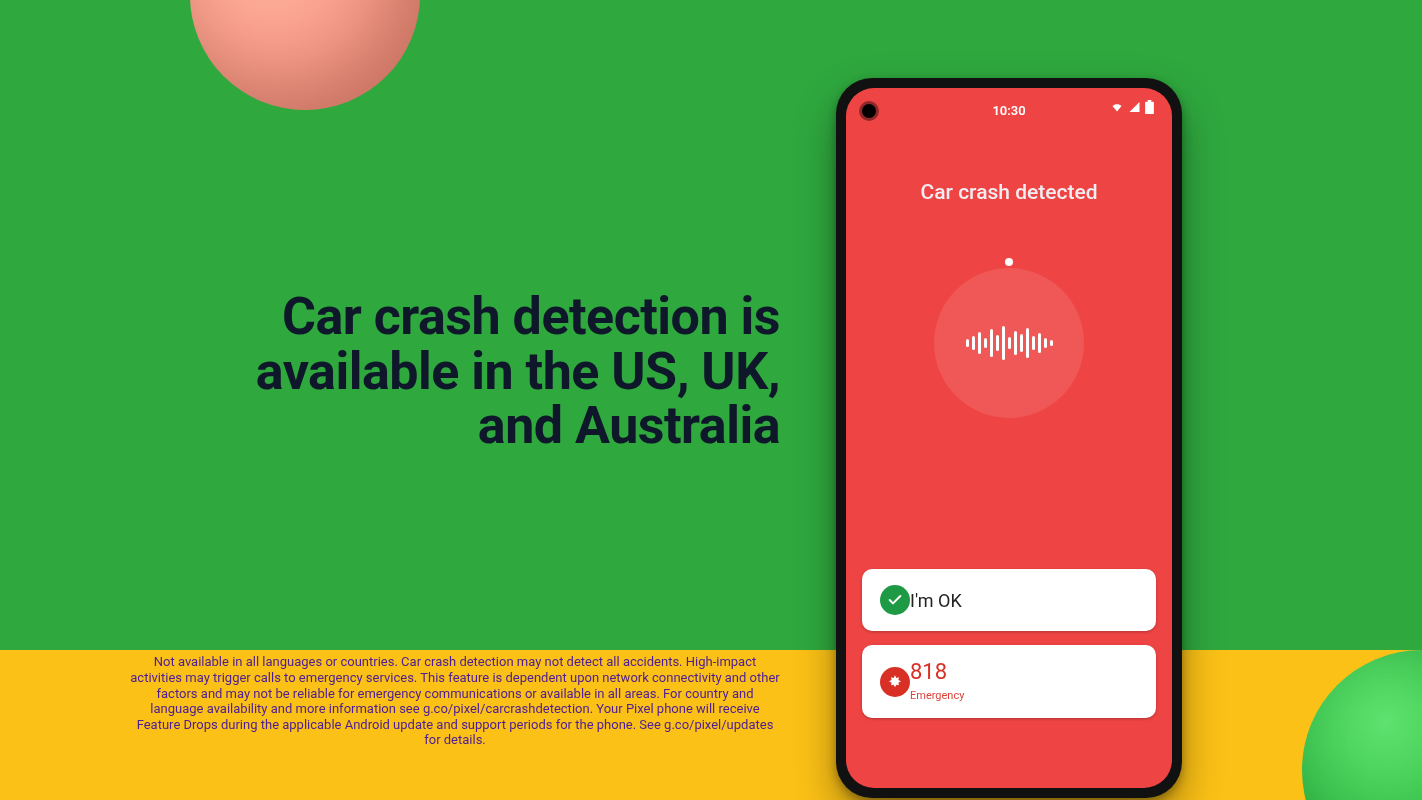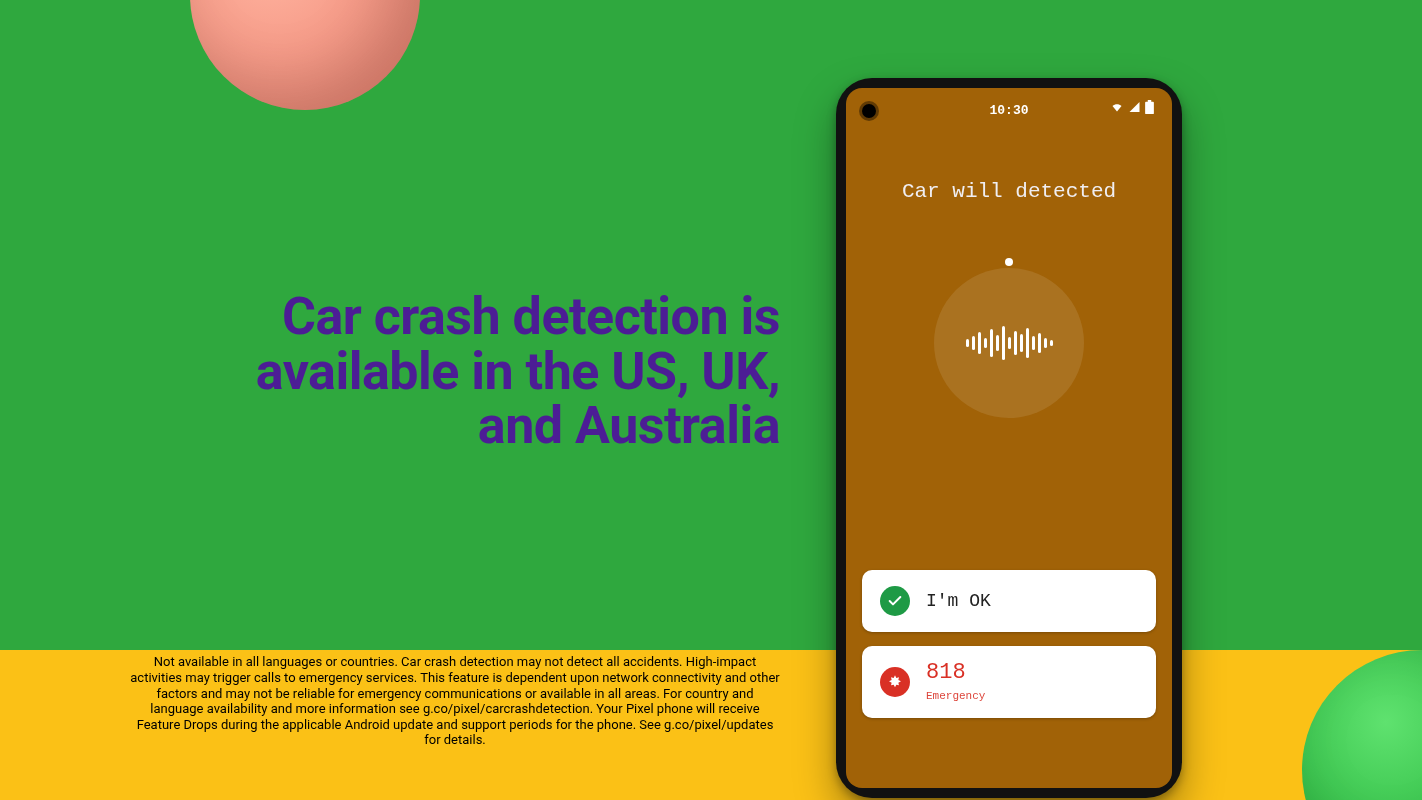--- a/index.html
+++ b/index.html
@@ -31,55 +31,54 @@
     width: 240px; height: 240px;
     right: -120px; bottom: -90px;
     background: radial-gradient(circle at 35% 30%, #5fe26f 0%, #36c14a 50%, #1e9a32 100%);
     box-shadow: inset -30px -30px 70px rgba(0,0,0,0.2);
   }
   
   .headline {
     position: absolute;
     left: 220px; top: 290px;
     width: 560px;
-    color: #4c1d95;
+    color: #0f172a;
     font-weight: 700;
     font-size: 52px;
     line-height: 1.05;
     text-align: right;
     letter-spacing: -0.5px;
   }
   
   .disclaimer {
     position: absolute;
     left: 130px; bottom: 52px;
     width: 650px;
-    color: #000000;
+    color: #4c1d95;
     font-size: 13px;
     line-height: 1.2;
     text-align: center;
   }
   
   .phone {
     position: absolute;
     right: 240px; top: 78px;
     width: 346px; height: 720px;
     background: #111;
     border-radius: 36px;
     padding: 10px;
     box-shadow: 0 20px 40px rgba(0,0,0,0.35), 0 4px 10px rgba(0,0,0,0.3);
   }
   .screen {
     position: relative;
     width: 100%; height: 100%;
-    background: #a16207;
-    border-radius: 16px;
+    background: #ef4444;
+    border-radius: 28px;
     overflow: hidden;
     color: #fff;
-    font-family: Liberation Mono, monospace;
   }
   .punch-hole {
     position: absolute;
     left: 16px; top: 16px;
     width: 14px; height: 14px;
     background: #000;
     border-radius: 50%;
     box-shadow: 0 0 0 3px rgba(0,0,0,0.4);
   }
   .status-bar {
@@ -143,21 +142,20 @@
     display: flex;
     flex-direction: column;
     gap: 14px;
   }
   .card {
     background: #fff;
     border-radius: 10px;
     padding: 16px 18px;
     display: flex;
     align-items: center;
-    gap: 16px;
     box-shadow: 0 1px 3px rgba(0,0,0,0.25);
     color: #222;
   }
   .card .icon-circle {
     width: 30px; height: 30px;
     border-radius: 50%;
     display: flex;
     align-items: center;
     justify-content: center;
     flex-shrink: 0;
@@ -193,21 +191,21 @@
             <path d="M12 21l9-11c-5-5-13-5-18 0l9 11z"></path>
           </svg>
         <svg width="13" height="12" viewBox="0 0 24 24" fill="#fff">
             <path d="M2 22h20V2L2 22z"></path>
           </svg>
         <svg width="9" height="14" viewBox="0 0 10 16" fill="#fff">
             <path d="M3 0h4v2h2a1 1 0 011 1v12a1 1 0 01-1 1H1a1 1 0 01-1-1V3a1 1 0 011-1h2V0z"></path>
           </svg>
       </div>
 
-      <div class="crash-title">Car will detected</div>
+      <div class="crash-title">Car crash detected</div>
 
       <div class="sound-circle">
         <div class="sound-dot"></div>
         <div class="waveform">
           <span style="height:8px"></span>
             <span style="height:14px"></span>
             <span style="height:22px"></span>
           <span style="height:10px"></span>
             <span style="height:28px"></span>
             <span style="height:16px"></span>

